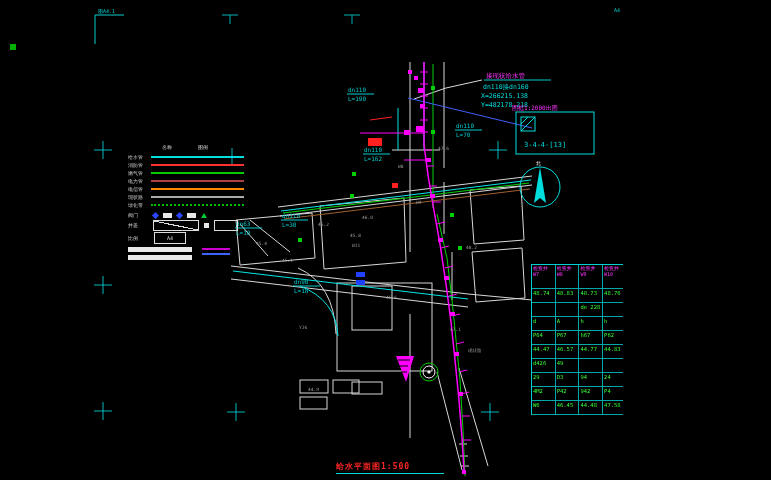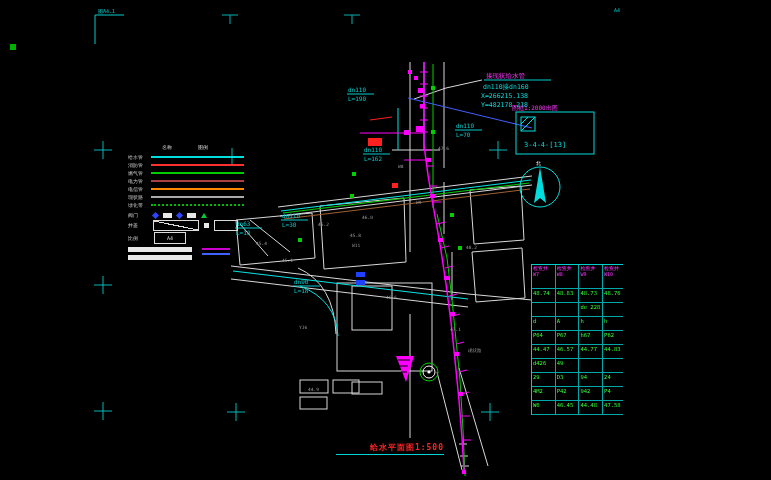--- a/index.html
+++ b/index.html
@@ -32,21 +32,21 @@
        width:100%;height:100%;border:1px solid #00cfcf;box-sizing:border-box;background:#000;}
   .th,.td{border-right:1px solid #00a8a8;border-bottom:1px solid #00a8a8;
           overflow:hidden;white-space:pre-line;padding:1px 0 0 1px;box-sizing:border-box;}
   .th{color:#ff35ff;font-size:5px;line-height:1.15;}
   .td{color:#35ff35;font-size:5.5px;line-height:1.1;}
   .redtx{color:#ff3232 !important;}
   #tbl-redbox{position:absolute;right:0;top:0;width:20%;height:74px;
               border:1px solid #ff2020;pointer-events:none;}
 
   
-  #title{position:absolute;left:336px;top:442px;width:108px;text-align:right;text-decoration:underline;}
+  #title{position:absolute;left:336px;top:461px;width:108px;text-align:left;text-decoration:underline;}
   #title .t{color:#ff2525;font-size:8px;font-weight:bold;letter-spacing:1px;}
   #title .u{height:1px;background:#00d5d5;margin-top:1px;}
 </style>
 </head>
 <body>
 
 <div id="screen">
 
   <svg id="plan" width="771" height="480" viewBox="0 0 771 480" style="position:absolute;left:0;top:0;">
 

